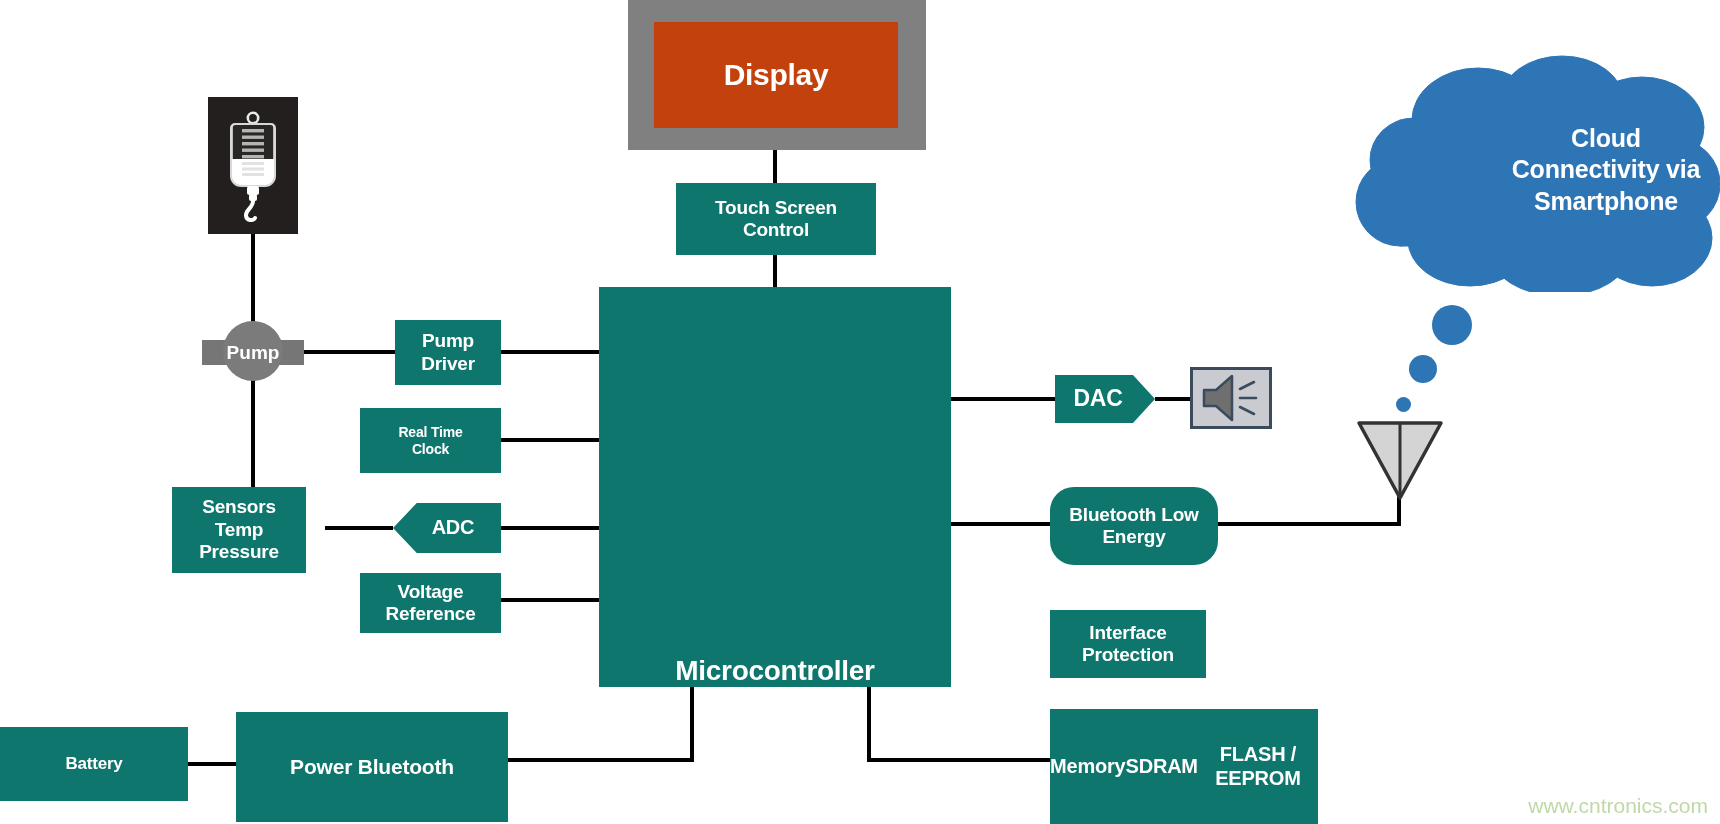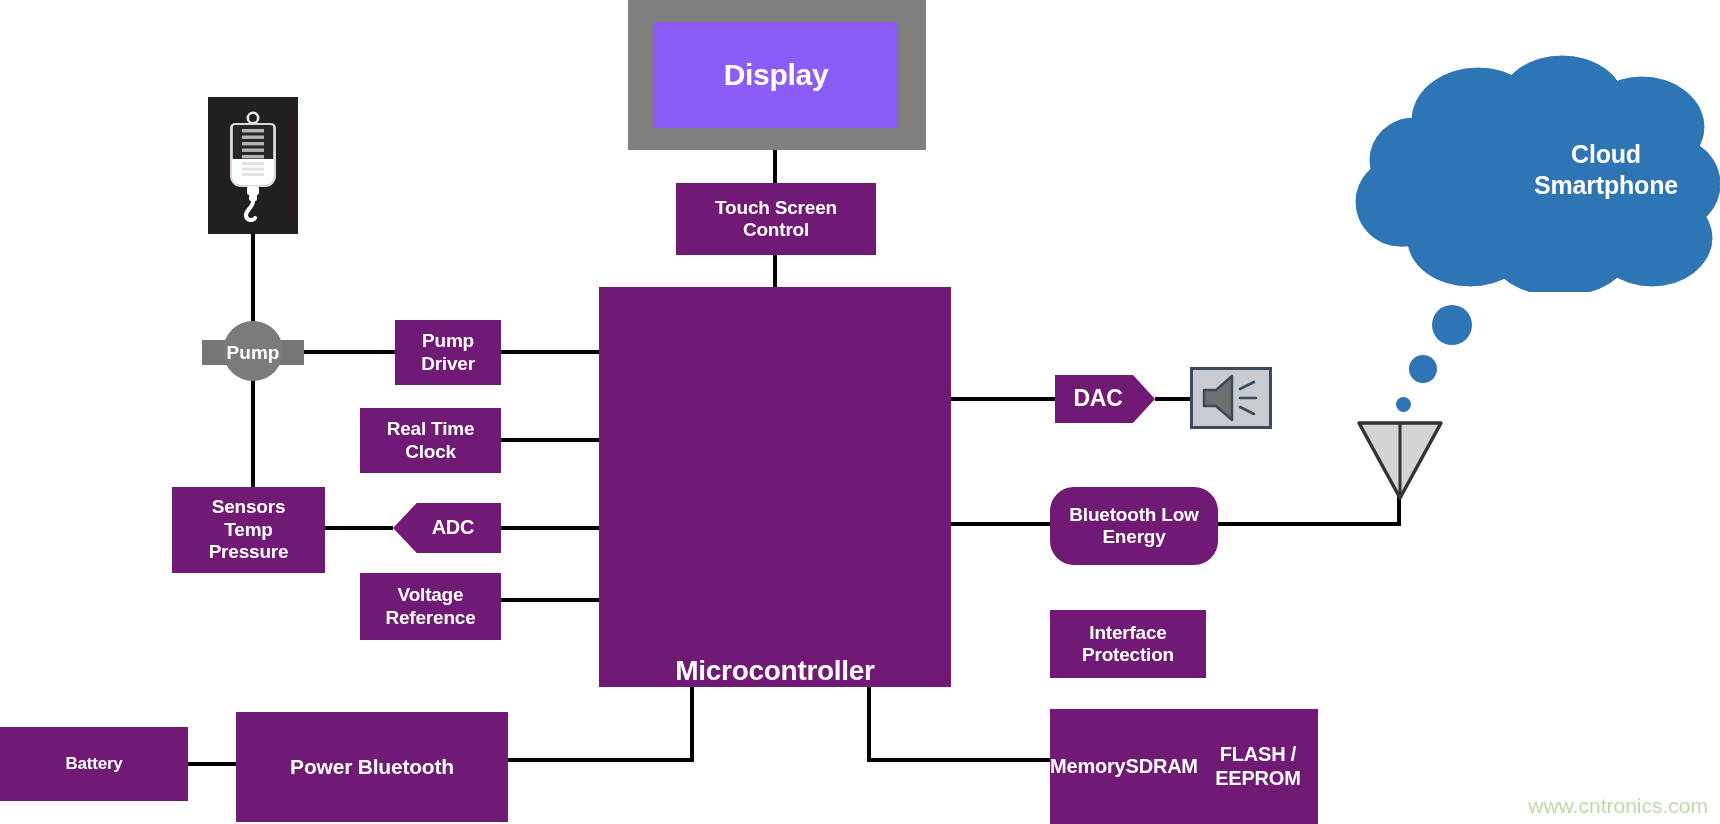--- a/index.html
+++ b/index.html
@@ -8,40 +8,40 @@
     width:1720px;height:824px;
     background:#ffffff;
     font-family:"Liberation Sans", sans-serif;
     overflow:hidden;
   }
   #stage{position:relative;width:1720px;height:824px;background:#fff;}
   svg#wires{position:absolute;left:0;top:0;width:1720px;height:824px;pointer-events:none;}
 
   .blk{
     position:absolute;
-    background:#701a75;
+    background:#0f766e;
     color:#ffffff;
     font-weight:bold;
     display:flex;
     align-items:center;
     justify-content:center;
     text-align:center;
     line-height:1.18;
     letter-spacing:-0.2px;
     box-sizing:border-box;
     z-index:3;
   }
   .blk span{display:block;}
 
   
   #display-frame{
     position:absolute;background:#808080;z-index:2;
   }
   #display-screen{
-    position:absolute;background:#8b5cf6;color:#fff;font-weight:bold;
+    position:absolute;background:#c2410c;color:#fff;font-weight:bold;
     display:flex;align-items:center;justify-content:center;z-index:3;
     font-size:30px;letter-spacing:-0.3px;
   }
 
   
   #iv-bag{
     position:absolute;background:#231f1f;z-index:3;
     display:flex;align-items:center;justify-content:center;
   }
 
@@ -174,35 +174,35 @@
 
   <div id="pump-bar" style="left:202px;top:340px;width:102px;height:25px;"></div>
   <div id="pump-circle" style="left:223px;top:321px;width:60px;height:60px;"></div>
   <div id="pump-label" style="left:202px;top:340px;width:102px;height:25px;">Pump</div>
 
   <div class="blk" style="left:395px;top:320px;width:106px;height:65px;font-size:19px;flex-direction:column;">
     <span>Pump</span>
     <span>Driver</span>
   </div>
 
-  <div class="blk" style="left:360px;top:408px;width:141px;height:65px;font-size:19px;flex-direction:column;">
+  <div class="blk" style="left:360px;top:408px;width:141px;height:65px;font-size:14px;flex-direction:column;">
     <span>Real Time</span>
     <span>Clock</span>
   </div>
 
   <div class="blk arrow-left" style="left:393px;top:503px;width:108px;height:50px;font-size:20px;padding-left:12px;">
     <span>ADC</span>
   </div>
 
-  <div class="blk" style="left:360px;top:573px;width:141px;height:67px;font-size:19px;flex-direction:column;">
+  <div class="blk" style="left:360px;top:573px;width:141px;height:60px;font-size:19px;flex-direction:column;">
     <span>Voltage</span>
     <span>Reference</span>
   </div>
 
-  <div class="blk" style="left:172px;top:487px;width:153px;height:86px;font-size:19px;flex-direction:column;">
+  <div class="blk" style="left:172px;top:487px;width:134px;height:86px;font-size:19px;flex-direction:column;">
     <span>Sensors</span>
     <span>Temp</span>
     <span>Pressure</span>
   </div>
 
   <div class="blk arrow-right" style="left:1055px;top:375px;width:100px;height:48px;font-size:23px;padding-right:14px;">
     <span>DAC</span>
   </div>
 
   <div id="speaker" style="left:1190px;top:367px;width:82px;height:62px;">
@@ -249,20 +249,21 @@
         <ellipse cx="208" cy="200" rx="70" ry="44"></ellipse>
         <ellipse cx="118" cy="188" rx="62" ry="46"></ellipse>
         <ellipse cx="48" cy="150" rx="44" ry="44"></ellipse>
         <ellipse cx="62" cy="108" rx="44" ry="42"></ellipse>
         <rect x="48" y="68" width="262" height="126"></rect>
       </g>
     </svg>
   </div>
   <div id="cloud-text" style="left:1451px;top:80px;width:310px;height:180px;">
     <span>Cloud</span>
+    <span>Connectivity via</span>
     <span>Smartphone</span>
   </div>
 
   <div class="blk" style="left:0px;top:727px;width:188px;height:74px;font-size:17px;">
     <span>Battery</span>
   </div>
 
   <div class="blk" style="left:236px;top:712px;width:272px;height:110px;font-size:21px;">
     <span>Power Bluetooth</span>
   </div>

